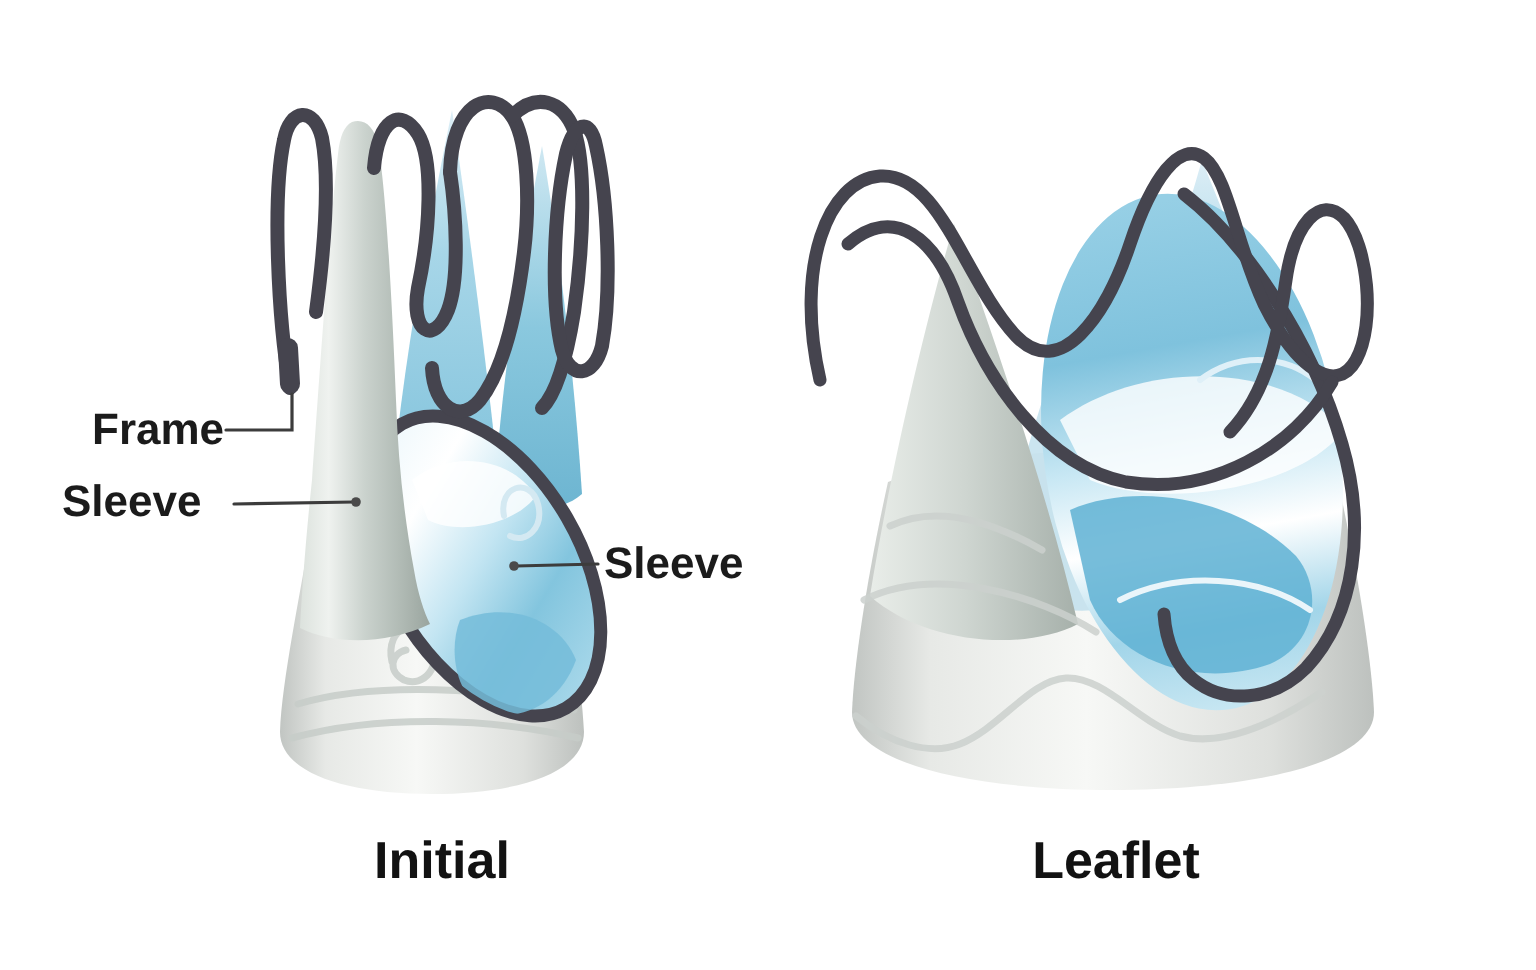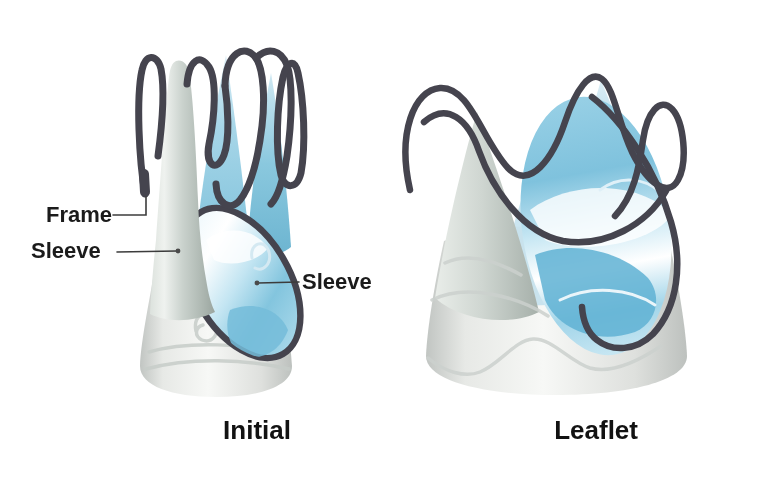--- a/index.html
+++ b/index.html
@@ -18,21 +18,21 @@
     line-height:1.1;
     color:#1b1b1b;
     white-space:nowrap;
   }
   .cap{
     position:absolute;
     font-weight:700;
     font-size:26px;
     line-height:1.1;
     color:#121212;
-    text-align:right;
+    text-align:center;
     white-space:nowrap;
   }
 </style>
 </head>
 <body>
 
 <div class="stage">
 
 <svg width="768" height="485" viewBox="0 0 768 485" role="img">
   <defs>

